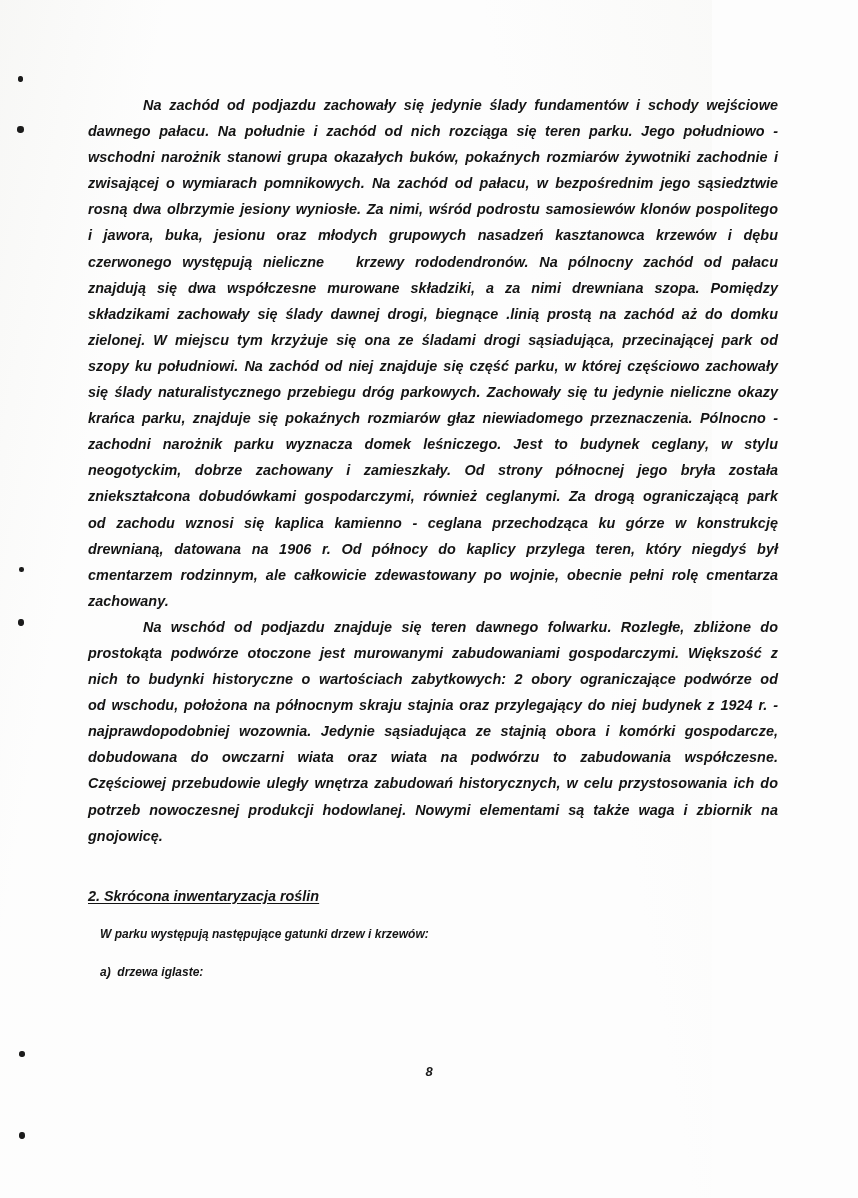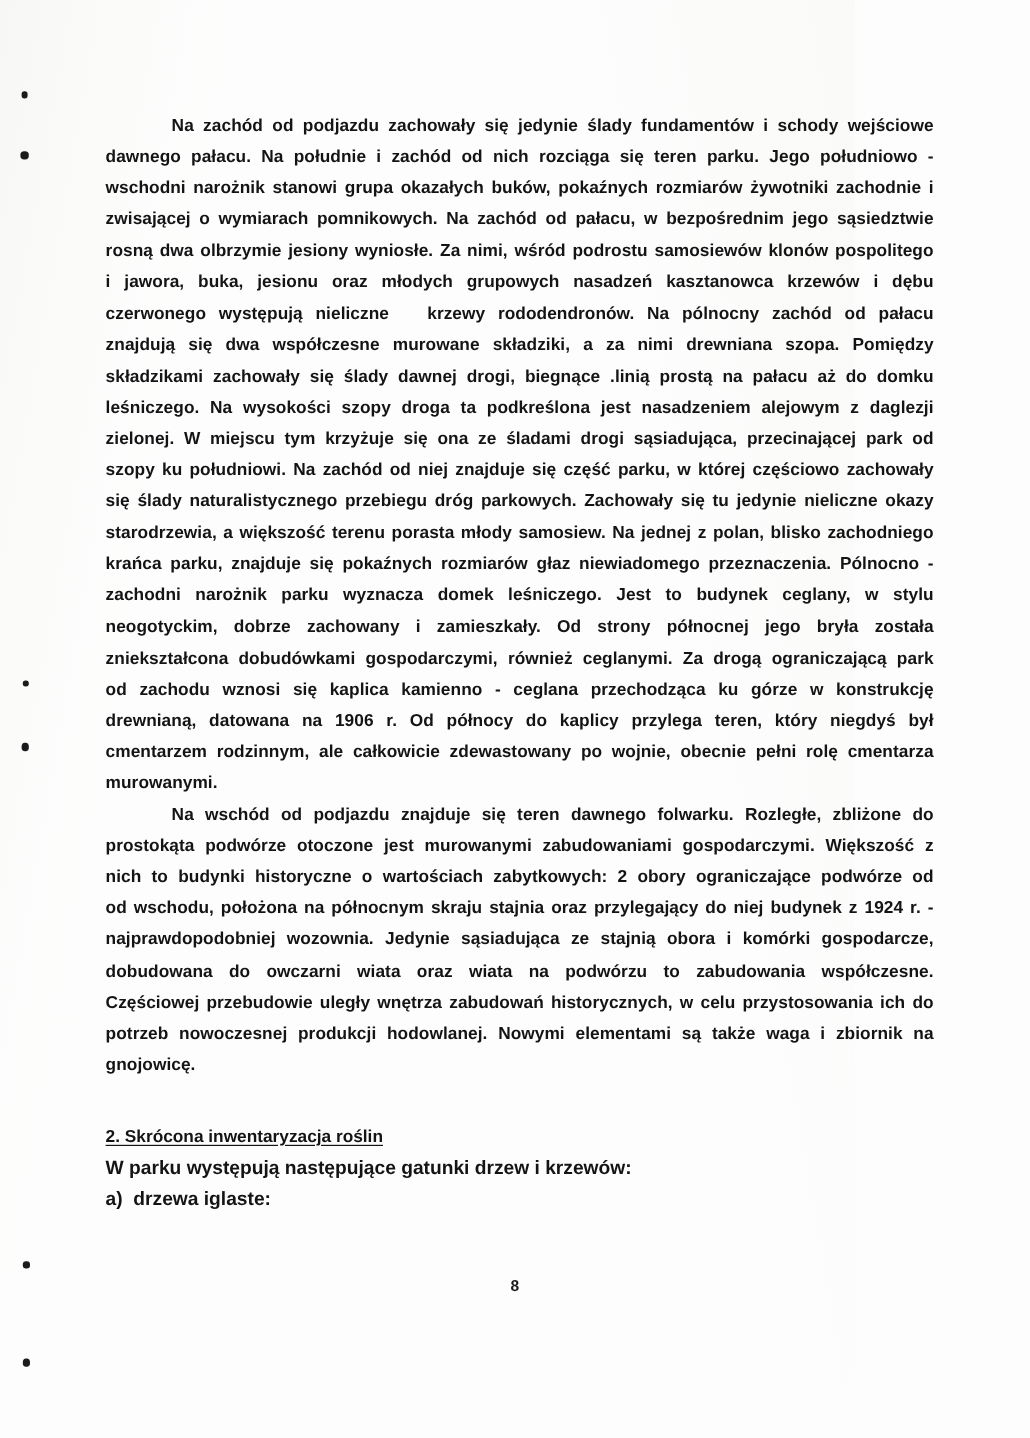--- a/index.html
+++ b/index.html
@@ -19,20 +19,21 @@
   
   .page {
     position: absolute;
     left: 0; top: 0;
     width: 712px;
     height: 1198px;
     background:
       linear-gradient(100deg, rgba(246,246,244,0.85) 0%, rgba(253,253,252,0.25) 18%, rgba(255,255,255,0) 40%),
       linear-gradient(260deg, rgba(248,248,246,0.7) 0%, rgba(255,255,255,0) 25%),
       #fdfdfd;
+    font-style: italic;
   }
 
   .content {
     position: absolute;
     left: 88px;
     top: 92px;
     width: 690px;
   }
 
   .para {
@@ -69,23 +70,23 @@
     font-size: 14.4px;
     line-height: 26.1px;
     color: #141414;
   }
   .heading .u {
     text-decoration: underline;
     text-underline-offset: 2px;
   }
 
   .simple-line {
-    margin: 0;
+    margin: 12px;
     font-weight: bold;
-    font-size: 16px;
+    font-size: 12px;
     line-height: 26.1px;
     color: #141414;
     white-space: pre;
   }
 
   .page-number {
     position: absolute;
     left: 0;
     top: 1064px;
     width: 858px;
@@ -111,34 +112,32 @@
 
     <p class="para">
       <span class="line indent">Na zachód od podjazdu zachowały się jedynie ślady fundamentów i schody wejściowe</span>
       <span class="line">dawnego pałacu. Na południe i zachód od nich rozciąga się teren parku. Jego południowo -</span>
       <span class="line">wschodni narożnik stanowi grupa okazałych buków, pokaźnych rozmiarów żywotniki zachodnie i</span>
       <span class="line">zwisającej o wymiarach pomnikowych. Na zachód od pałacu, w bezpośrednim jego sąsiedztwie</span>
       <span class="line">rosną dwa olbrzymie jesiony wyniosłe. Za nimi, wśród podrostu samosiewów klonów pospolitego</span>
       <span class="line">i jawora, buka, jesionu oraz młodych grupowych nasadzeń kasztanowca krzewów i dębu</span>
       <span class="line">czerwonego występują nieliczne   krzewy rododendronów. Na pólnocny zachód od pałacu</span>
       <span class="line">znajdują się dwa współczesne murowane składziki, a za nimi drewniana szopa. Pomiędzy</span>
-      <span class="line">składzikami zachowały się ślady dawnej drogi, biegnące .linią prostą na pałacu aż do domku</span>
-      <span class="line">leśniczego. Na wysokości szopy droga ta podkreślona jest nasadzeniem alejowym z daglezji</span>
+      <span class="line">składzikami zachowały się ślady dawnej drogi, biegnące .linią prostą na zachód aż do domku</span>
       <span class="line">zielonej. W miejscu tym krzyżuje się ona ze śladami drogi sąsiadująca, przecinającej park od</span>
       <span class="line">szopy ku południowi. Na zachód od niej znajduje się część parku, w której częściowo zachowały</span>
       <span class="line">się ślady naturalistycznego przebiegu dróg parkowych. Zachowały się tu jedynie nieliczne okazy</span>
-      <span class="line">starodrzewia, a większość terenu porasta młody samosiew. Na jednej z polan, blisko zachodniego</span>
       <span class="line">krańca parku, znajduje się pokaźnych rozmiarów głaz niewiadomego przeznaczenia. Pólnocno -</span>
       <span class="line">zachodni narożnik parku wyznacza domek leśniczego. Jest to budynek ceglany, w stylu</span>
       <span class="line">neogotyckim, dobrze zachowany i zamieszkały. Od strony północnej jego bryła została</span>
       <span class="line">zniekształcona dobudówkami gospodarczymi, również ceglanymi. Za drogą ograniczającą park</span>
       <span class="line">od zachodu wznosi się kaplica kamienno - ceglana przechodząca ku górze w konstrukcję</span>
       <span class="line">drewnianą, datowana na 1906 r. Od północy do kaplicy przylega teren, który niegdyś był</span>
       <span class="line">cmentarzem rodzinnym, ale całkowicie zdewastowany po wojnie, obecnie pełni rolę cmentarza</span>
-      <span class="line last">murowanymi.</span>
+      <span class="line last">zachowany.</span>
     </p>
 
     <p class="para">
       <span class="line indent">Na wschód od podjazdu znajduje się teren dawnego folwarku. Rozległe, zbliżone do</span>
       <span class="line">prostokąta podwórze otoczone jest murowanymi zabudowaniami gospodarczymi. Większość z</span>
       <span class="line">nich to budynki historyczne o wartościach zabytkowych: 2 obory ograniczające podwórze od</span>
       <span class="line">od wschodu, położona na północnym skraju stajnia oraz przylegający do niej budynek z 1924 r. -</span>
       <span class="line">najprawdopodobniej wozownia. Jedynie sąsiadująca ze stajnią obora i komórki gospodarcze,</span>
       <span class="line">dobudowana do owczarni wiata oraz wiata na podwórzu to zabudowania współczesne.</span>
       <span class="line">Częściowej przebudowie uległy wnętrza zabudowań historycznych, w celu przystosowania ich do</span>

